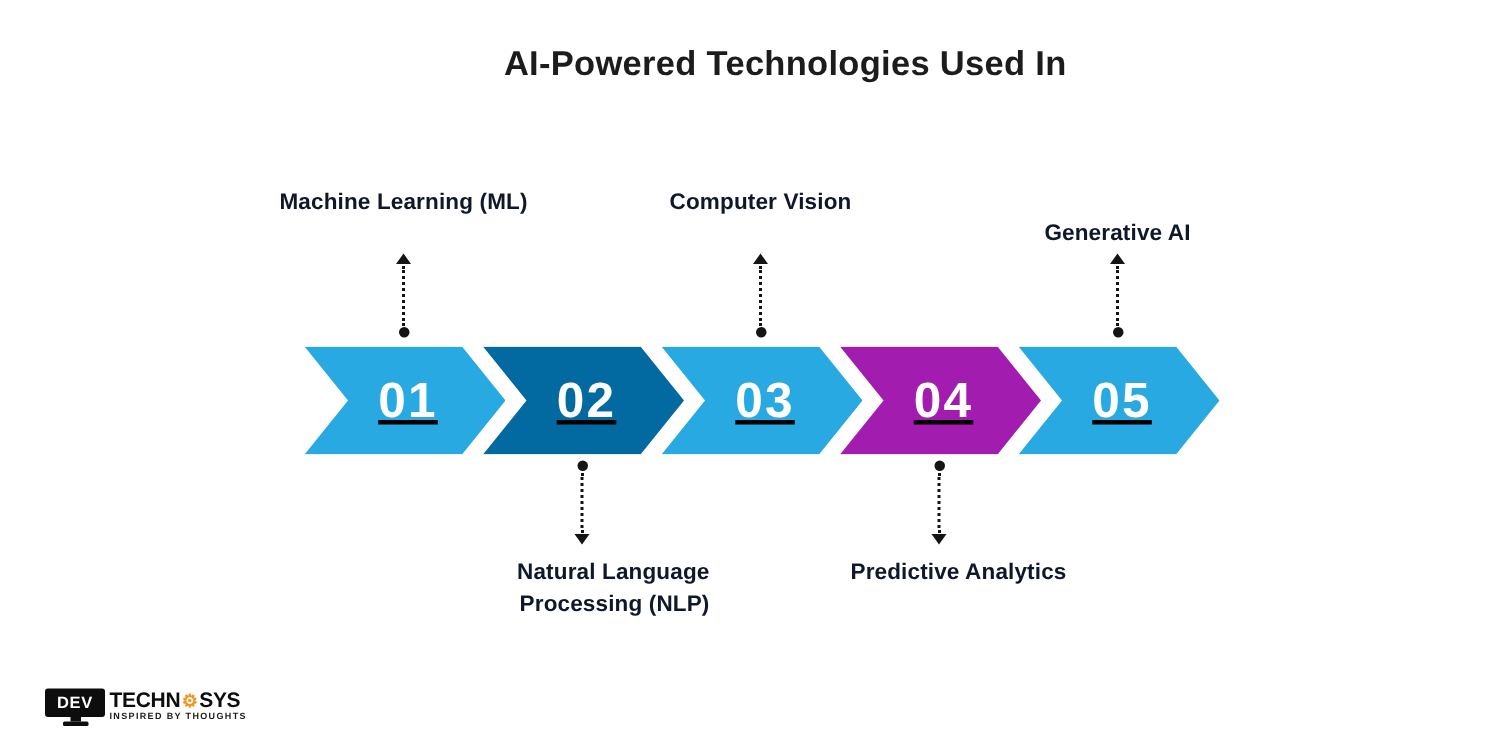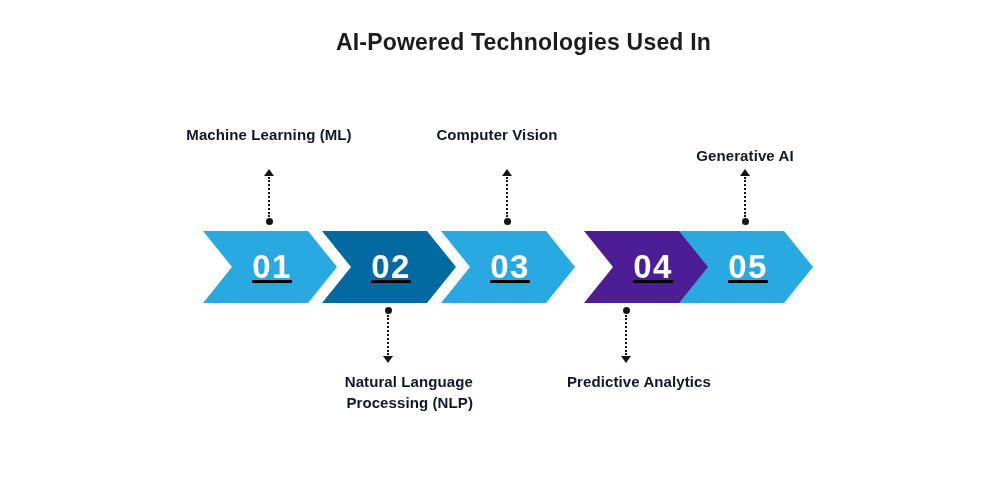--- a/index.html
+++ b/index.html
@@ -164,35 +164,50 @@
       </div>
       <div class="step-label bottom" style="left: 303px; top: 371px;">Natural Language Processing (NLP)</div>
       <div class="chevron" style="left: 441px; background: rgb(41, 169, 225);">
         <span class="num">03</span>
       </div>
       <div class="connector" style="left: 502px; top: 169px;">
         <div class="arrow-up"></div>
         <div class="dash"></div>
         <div class="dot"></div>
       </div>
-      <div class="step-label top" style="left: 367px; top: 145px; transform: translateY(-100%);">Computer Vision</div>
-      <div class="chevron" style="left: 584px; background: #4c1d95;">
+      <div class="step-label top" style="left: 377px; top: 145px; transform: translateY(-100%);">Computer Vision</div>
+      <div class="chevron" style="left: 560px; background: #a21caf;">
         <span class="num">04</span>
       </div>
       <div class="connector" style="left: 621px; top: 307px;">
         <div class="dot"></div>
         <div class="dash"></div>
         <div class="arrow-down"></div>
       </div>
       <div class="step-label bottom" style="left: 541px; top: 371px;">Predictive Analytics</div>
       <div class="chevron" style="left: 679px; background: rgb(41, 169, 225);">
         <span class="num">05</span>
       </div>
       <div class="connector" style="left: 740px; top: 169px;">
         <div class="arrow-up"></div>
         <div class="dash"></div>
         <div class="dot"></div>
       </div>
       <div class="step-label top" style="left: 615px; top: 147px; transform: translateY(-100%); margin-top: 19px;">Generative AI</div>
     </div>
 
+  <div class="logo">
+    <div class="monitor-wrap">
+      <div class="monitor-screen">DEV</div>
+      <div class="monitor-neck"></div>
+      <div class="monitor-base"></div>
+    </div>
+    <div class="brand-col">
+      <div class="brand-line">
+        <span>TECHN</span>
+        <span class="gear">⚙</span>
+        <span>SYS</span>
+      </div>
+      <div class="tagline">INSPIRED BY THOUGHTS</div>
+    </div>
+  </div>
 
 </div>
 
 </body></html>

